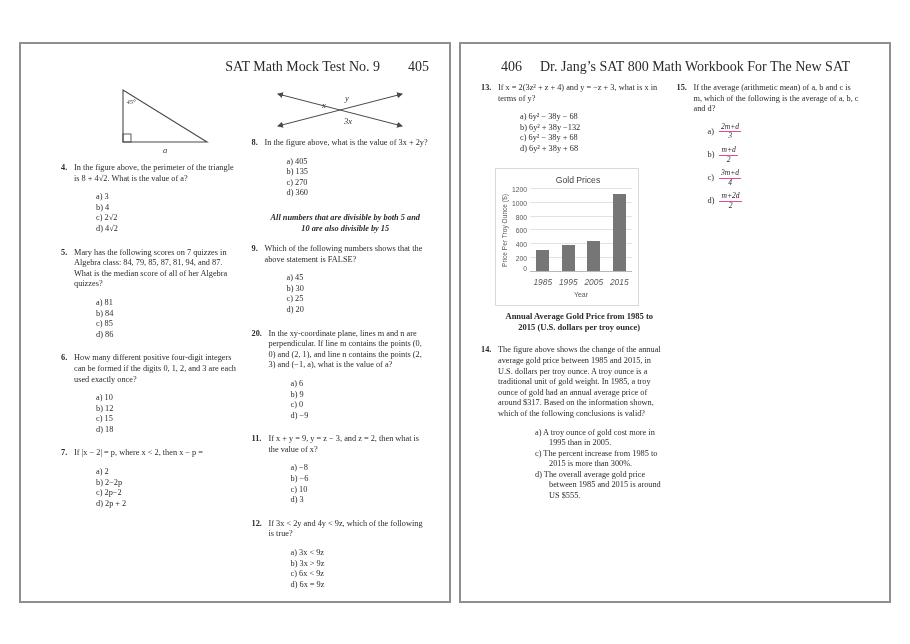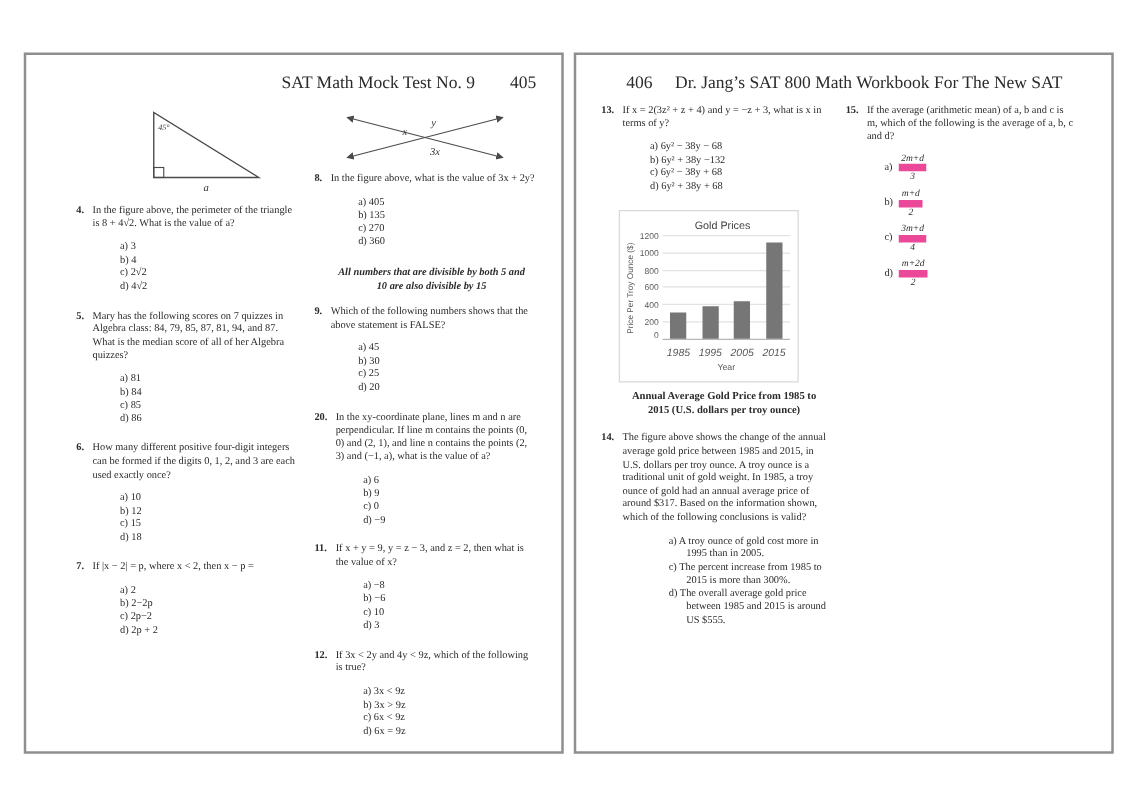--- a/index.html
+++ b/index.html
@@ -66,21 +66,21 @@
   .xlab { text-align: center; margin-left: 30px; font-size: 7px; color: #595959; margin-top: 2px; padding-bottom: 2px; }
 
   .chart-caption {
     font-weight: bold; text-align: center; font-size: 8.5px; line-height: 11px;
     margin: 4px 2px 12px 16px;
   }
 
   
   .frac-row { display: flex; align-items: center; gap: 5px; padding-left: 14px; margin-bottom: 5px; text-indent: 0; }
   .frac { display: inline-flex; flex-direction: column; align-items: center; font-style: italic; font-size: 7.6px; line-height: 8.6px; }
-  .fnum { border-bottom: 6px solid #ec4899; padding: 0 2px; }
+  .fnum { border-bottom: 1px solid #ec4899; padding: 0 2px; }
   .fden { padding: 0 2px; }
 </style>
 </head>
 <body>
 
 <div class="page page-left">
   <div class="hdr hdr-right">
     <span class="hdr-title">SAT Math Mock Test No. 9</span>
     <span class="hdr-num">405</span>
   </div>

